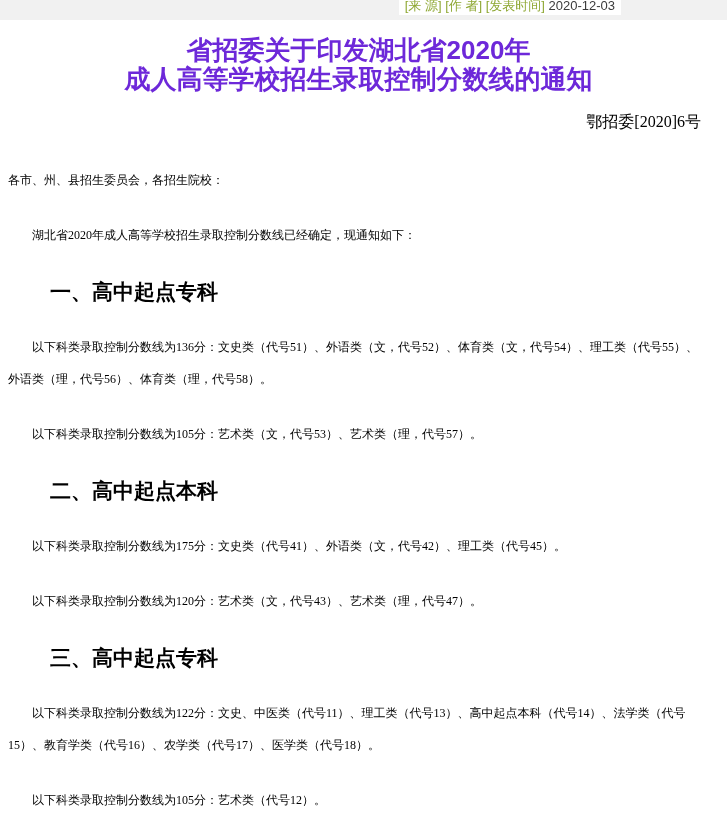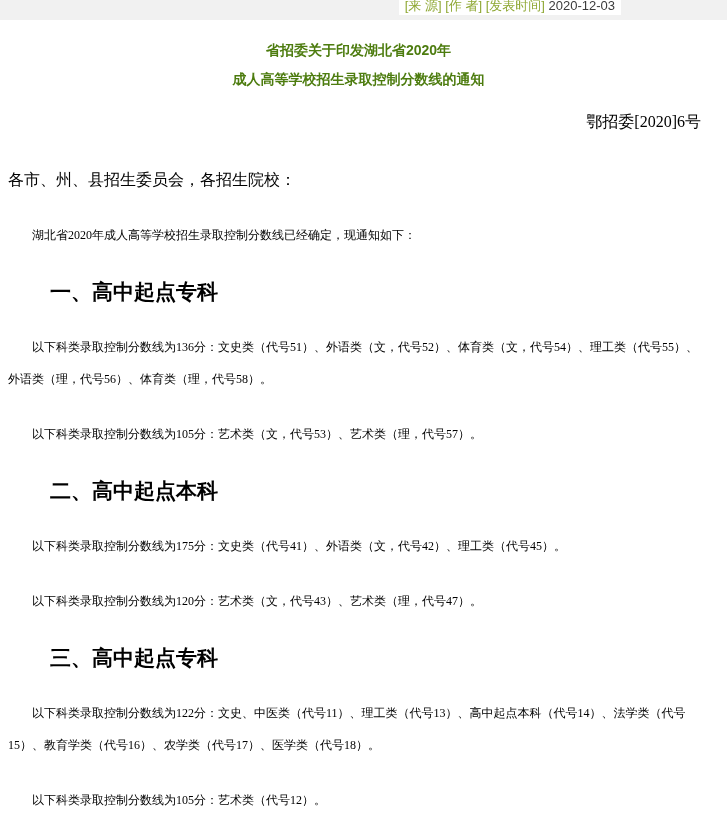--- a/index.html
+++ b/index.html
@@ -39,33 +39,33 @@
 
   
   .content {
     padding: 0 18px 0 8px;
   }
   .doc-title {
     margin: 16px 0 0 0;
     text-align: center;
     font-family: "Liberation Sans", sans-serif;
     font-weight: bold;
-    font-size: 14px;
+    font-size: 26px;
     line-height: 29px;
-    color: #4d7c0f;
+    color: #6d28d9;
   }
   .doc-number {
     margin: 18px 8px 0 0;
     text-align: right;
     font-size: 16px;
     line-height: 20px;
   }
   .salutation {
     margin: 32px 0 0 0;
-    font-size: 16px;
+    font-size: 12px;
     line-height: 32px;
   }
   .para {
     margin: 23px 0 0 0;
     font-size: 12px;
     line-height: 32px;
     text-indent: 2em;
   }
   .section-heading {
     margin: 25px 0 0 0;

